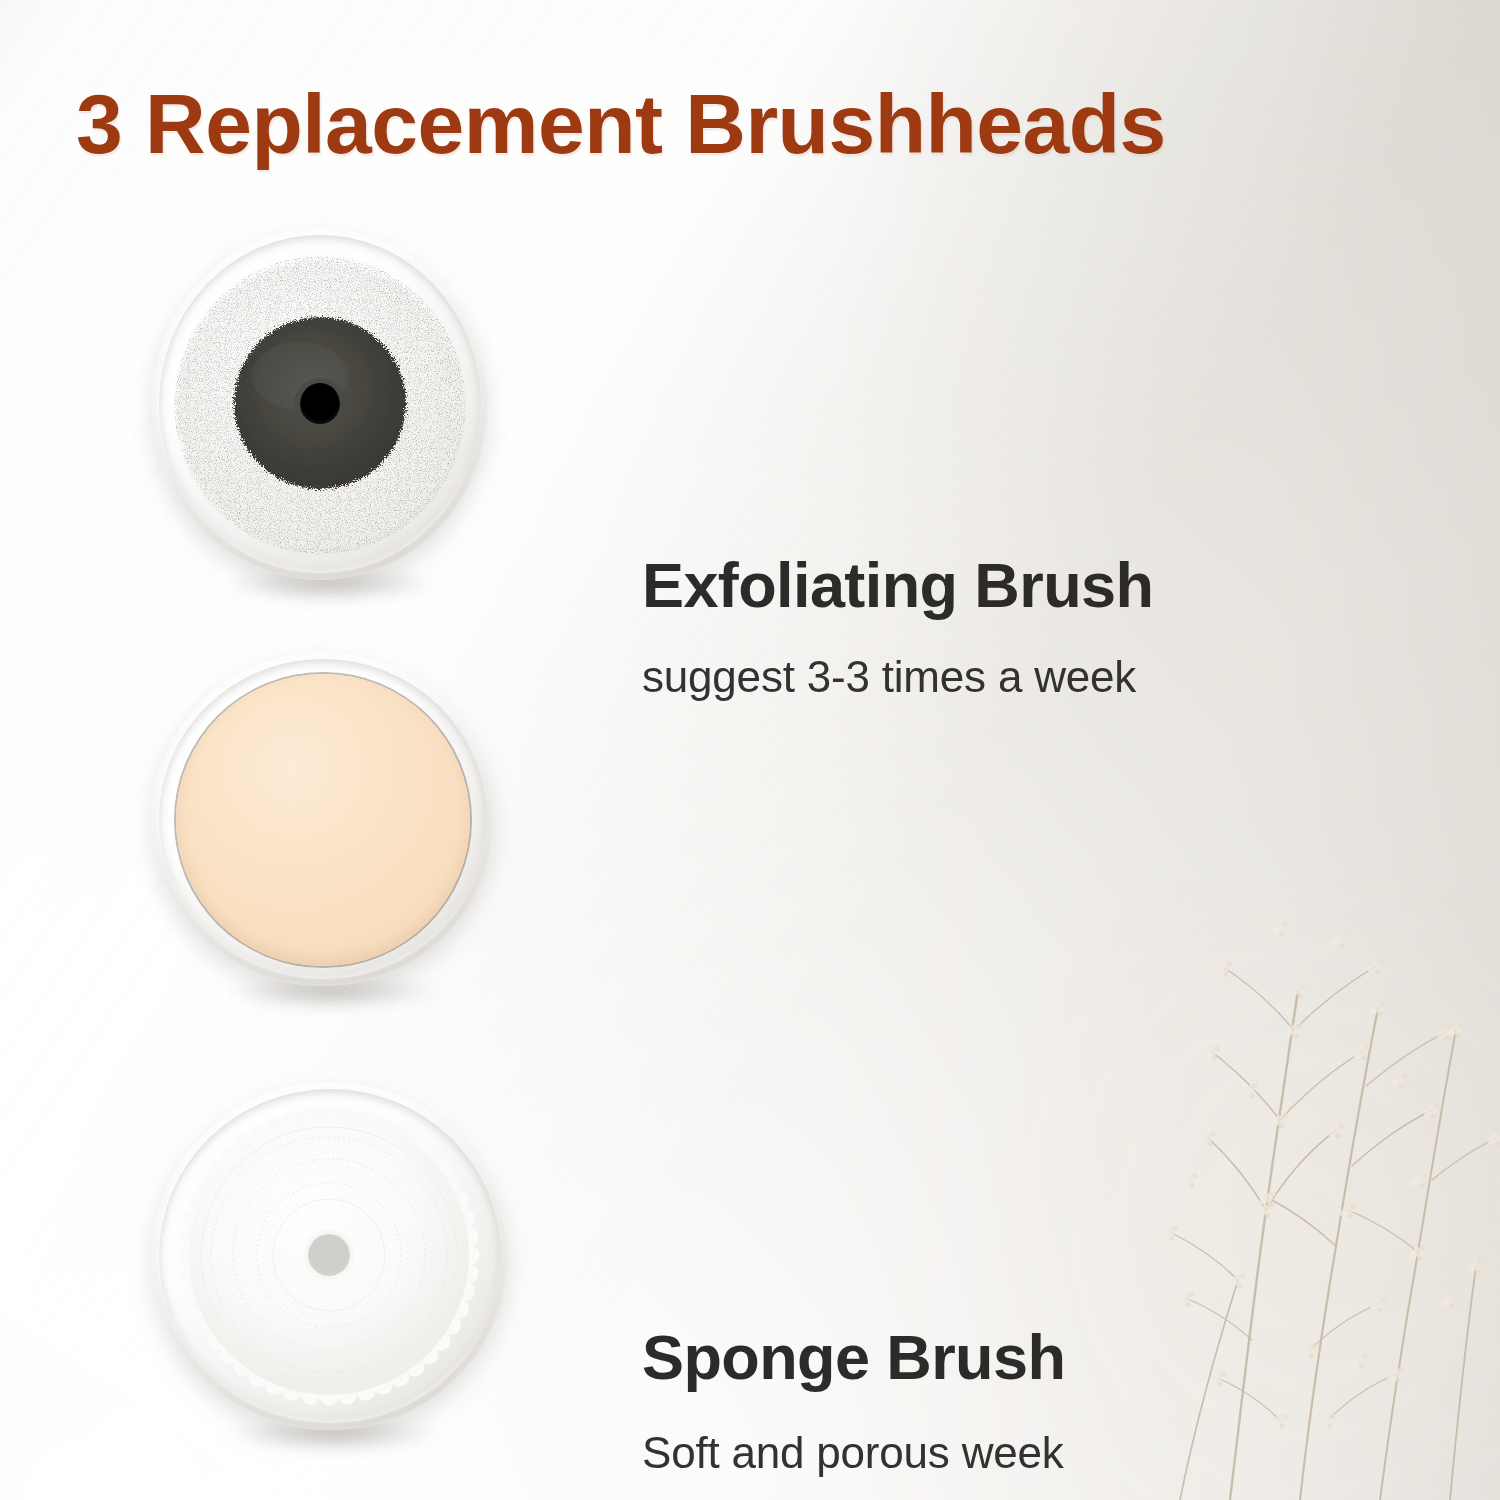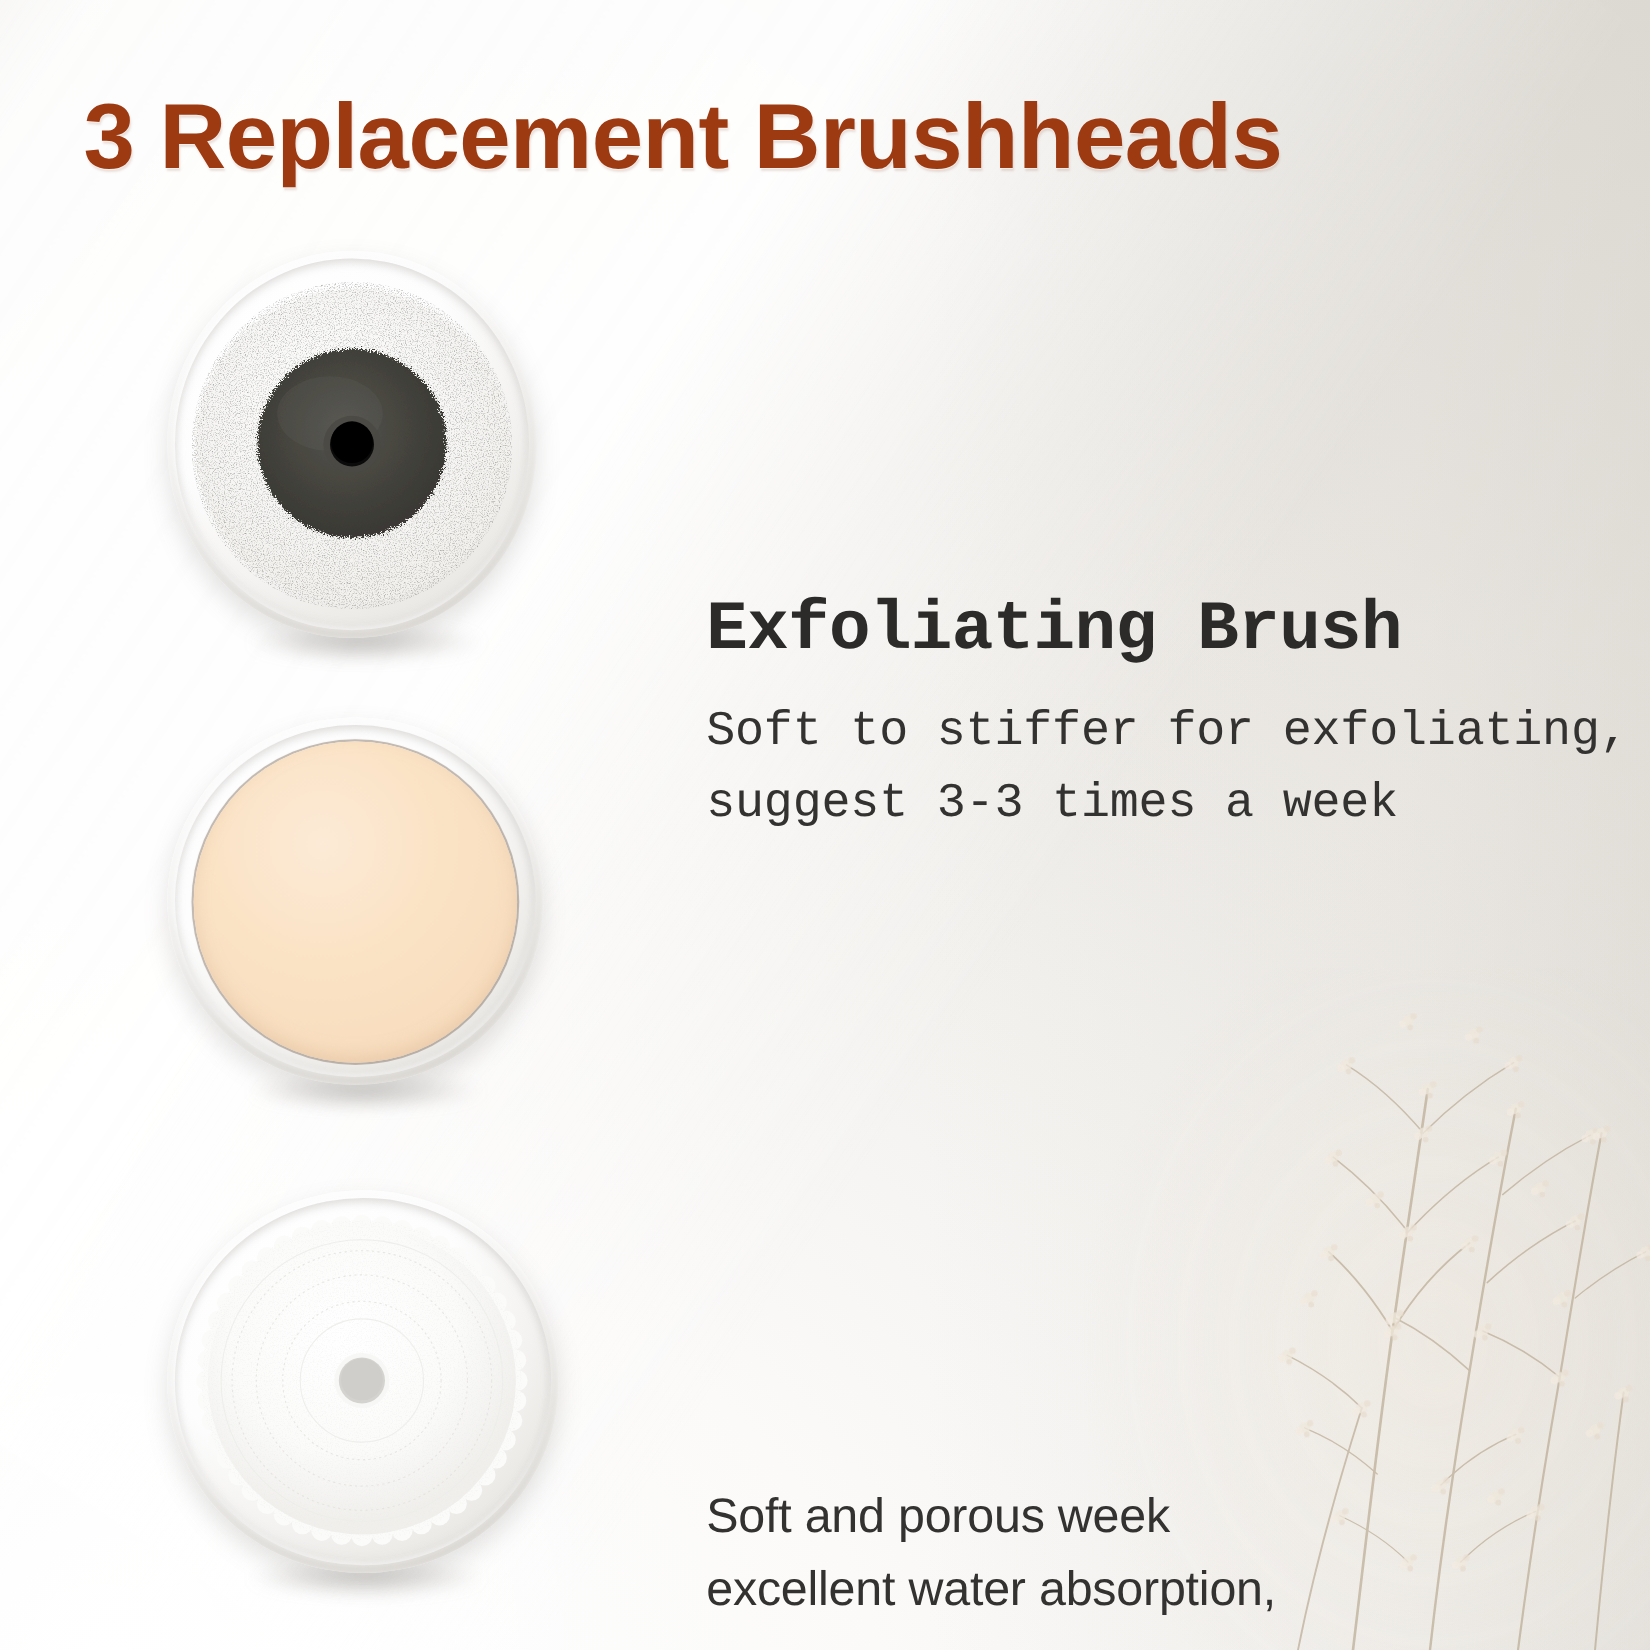--- a/index.html
+++ b/index.html
@@ -154,21 +154,21 @@
   .sft-housing { width: 356px; height: 348px; left: 0; top: 0; }
   .sft-pad {
     position: absolute;
     left: 20px; top: 14px;
     width: 314px; height: 318px;
   }
   .sft-pad svg { display:block; width:100%; height:100%; }
 
   
   .txt { position: absolute; left: 642px; }
-  .txt-1 { top: 308px; font-family: Liberation Mono, monospace; }
+  .txt-1 { top: 320px; }
   .txt-2 { top: 668px; }
 
   .head {
     font-size: 63px;
     line-height: 74px;
     font-weight: bold;
     color: #2c2b2a;
     letter-spacing: -0.6px;
     white-space: nowrap;
     margin: 0;
@@ -332,34 +332,34 @@
             <circle cx="146" cy="148" r="20" fill="#0b0b0b"></circle>
             <circle cx="146" cy="146" r="19" fill="#000000"></circle>
           </svg>
         </div>
       </div>
     </div>
 
     <div class="txt txt-1">
       <p class="head">Exfoliating Brush</p>
       <div class="sp-1"></div>
-      <p class="body-line">Soft to stiffer for exfoliating,</p>
       <p class="body-line">suggest 3-3 times a week</p>
     </div>
   </div>
 
   <div class="row row-2">
     <div class="disc-wrap">
       <div class="disc-shadow" style="top:320px;"></div>
       <div class="housing spg-housing">
         <div class="spg-inner"></div>
       </div>
     </div>
 
     <div class="txt txt-2">
+      <p class="head">Sponge Brush</p>
       <div class="sp-2"></div>
       <p class="body-line">Soft and porous week</p>
       <p class="body-line">excellent water absorption,</p>
 
     </div>
   </div>
 
   <div class="row row-3">
     <div class="disc-wrap">
       <div class="disc-shadow" style="top:332px;"></div>

